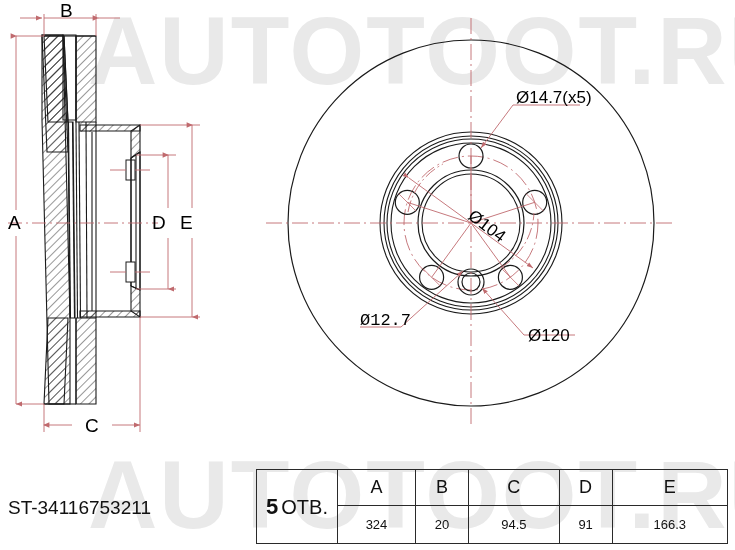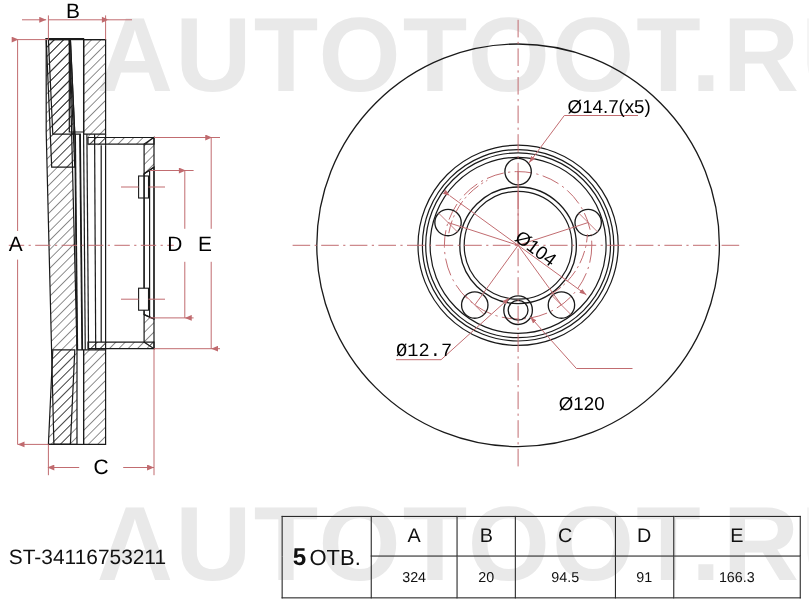--- a/index.html
+++ b/index.html
@@ -309,21 +309,21 @@
   <div class="lbl lbl-letter" style="left:180px;top:212px;">E</div>
 
   <div class="lbl lbl-letter" style="left:85px;top:415px;">C</div>
 
   <div class="lbl lbl-dim" style="left:516px;top:88px;">Ø14.7(x5)</div>
 
   <div class="lbl lbl-dim" style="left:476px;top:206px;transform:rotate(37deg);transform-origin:left top;">Ø104</div>
 
   <div class="lbl lbl-dim" style="left:360px;top:311px;font-family:Liberation Mono, monospace;">Ø12.7</div>
 
-  <div class="lbl lbl-dim" style="left:508px;top:326px;margin-top:32px;">Ø120</div>
+  <div class="lbl lbl-dim" style="left:528px;top:326px;">Ø120</div>
 
   <div class="partno">ST-34116753211</div>
 
   <table class="spec-table">
     <tbody>
         <tr class="hdr">
       <td class="cell-holes" rowspan="2">
         <div class="holes-wrap">
           <span class="holes-num">5</span>
           <span class="holes-word">ОТВ.</span>

